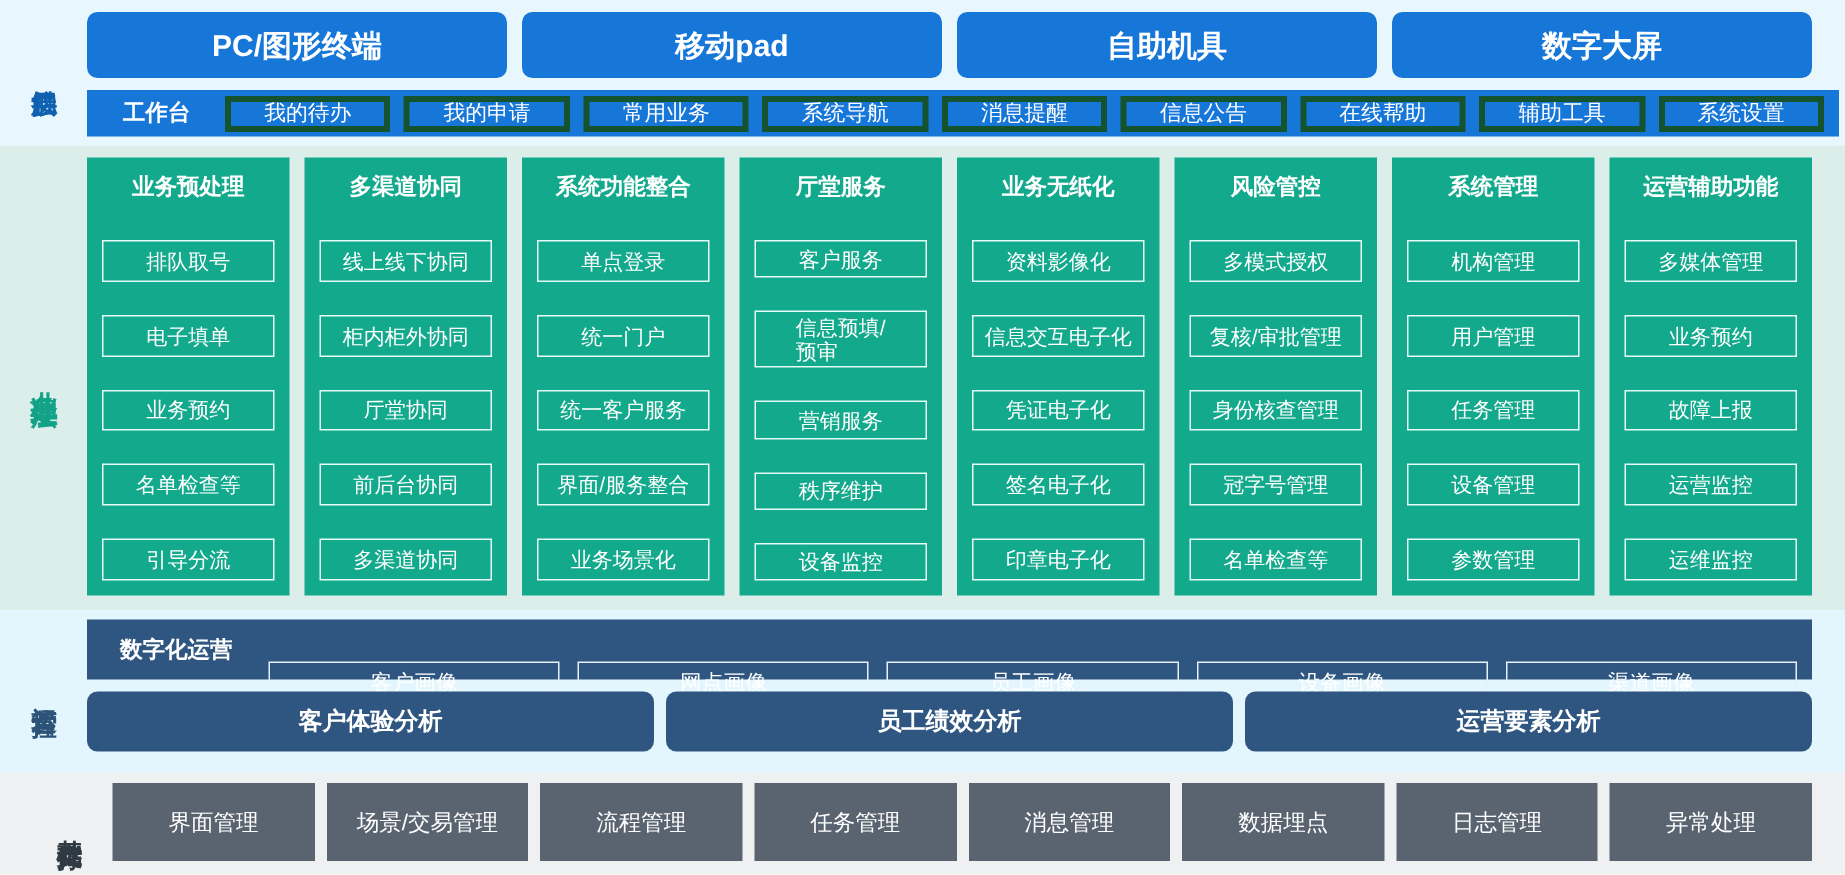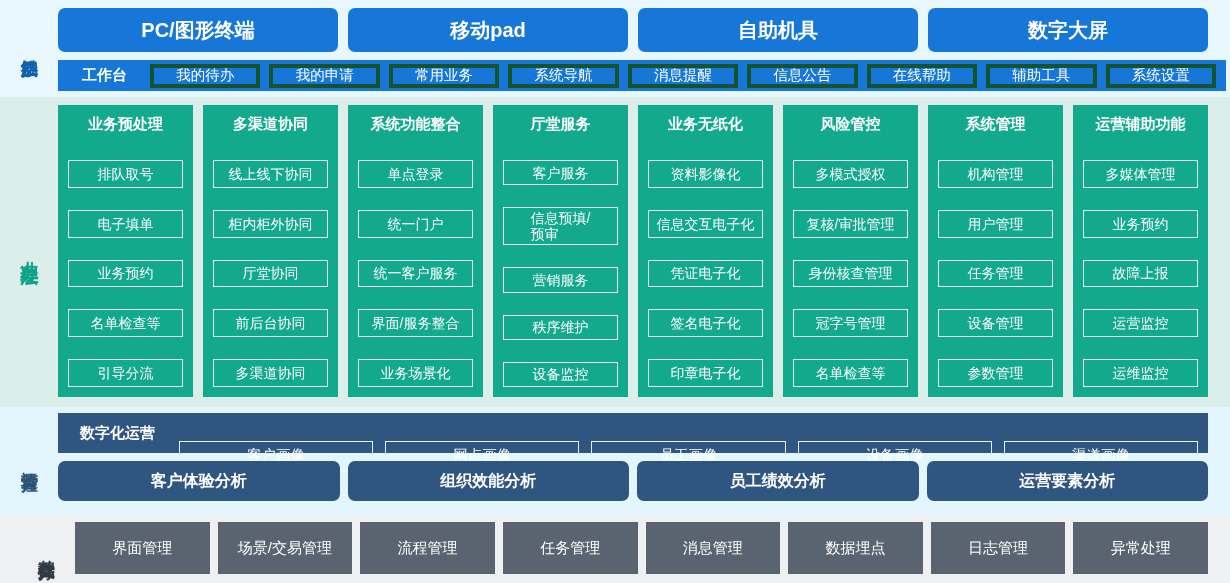--- a/index.html
+++ b/index.html
@@ -220,21 +220,20 @@
       <div class="ops-top">
         <div class="lead">数字化运营</div>
         <div class="obtn">客户画像</div>
         <div class="obtn">网点画像</div>
         <div class="obtn">员工画像</div>
         <div class="obtn">设备画像</div>
         <div class="obtn">渠道画像</div>
       </div>
       <div class="ops-bottom">
         <div class="chip">客户体验分析</div>
-        <div class="chip">组织效能分析</div>
         <div class="chip">员工绩效分析</div>
         <div class="chip">运营要素分析</div>
       </div>
     </div>
   </section>
 
   <section class="band layer-base">
     <div class="band-label">基础支撑</div>
     <div class="band-body">
       <div class="base-row">

